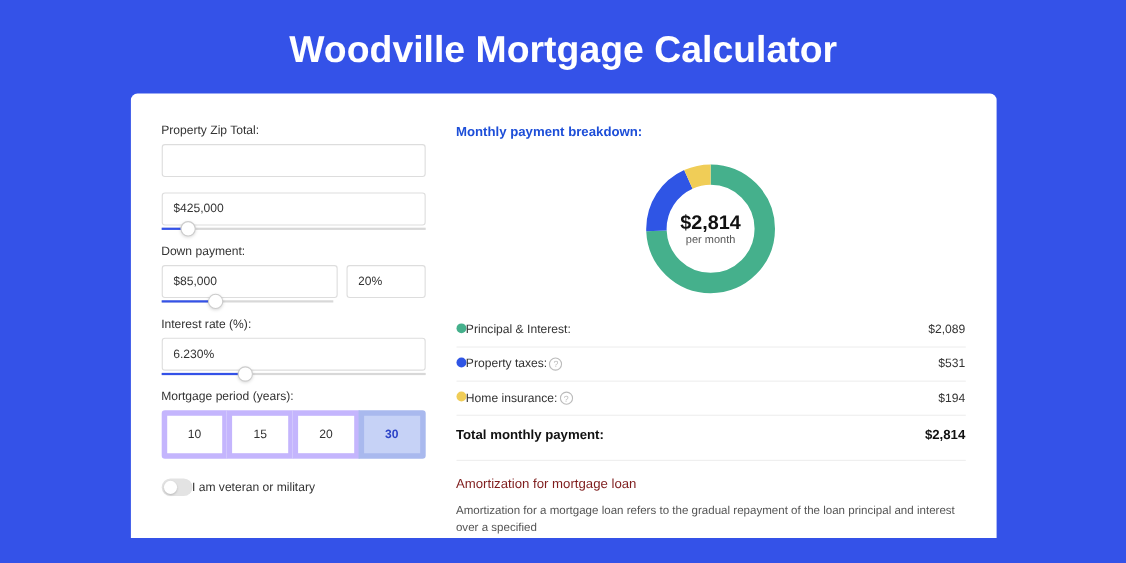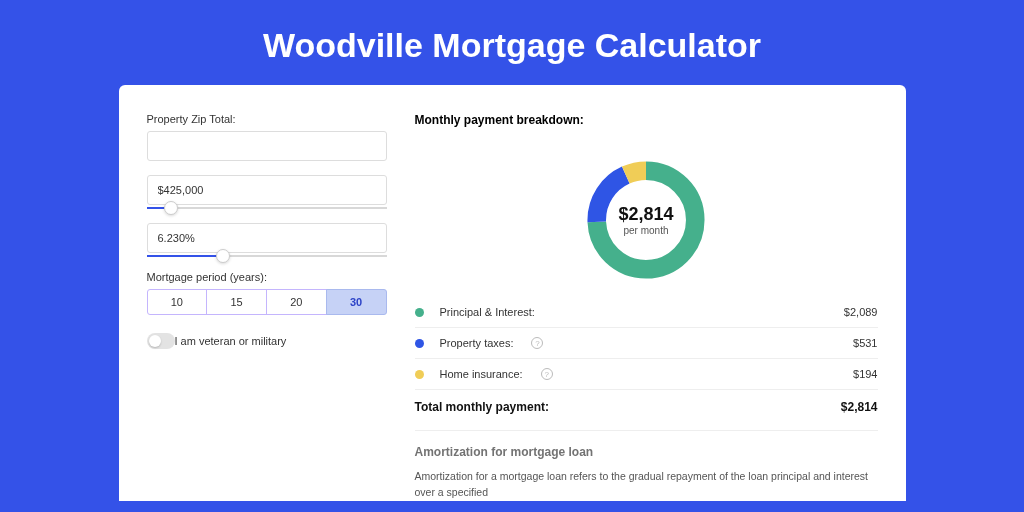--- a/index.html
+++ b/index.html
@@ -66,24 +66,24 @@
     border: 1px solid #ccc;
     top: -6px;
     box-shadow: 0 1px 3px rgba(0,0,0,0.15);
   }
   .row { display: flex; gap: 8px; }
   .row .text-input:first-child { flex: 1; }
   .row .text-input:last-child { width: 72px; }
   .period-btns { display: flex; gap: 0; }
   .period-btn {
     flex: 1;
-    height: 26px;
+    height: 44px;
     font-size: 11px;
     background: #fff;
-    border: 1px solid #c4b5fd;
+    border: 5px solid #c4b5fd;
     color: #333;
     cursor: pointer;
     margin-left: -1px;
   }
   .period-btn:first-child { margin-left: 0; border-radius: 3px 0 0 3px; }
   .period-btn:last-child { border-radius: 0 3px 3px 0; }
   .period-btn.active {
     background: #c6d2f6;
     color: #2c43c7;
     font-weight: 600;
@@ -111,22 +111,22 @@
     border-radius: 50%;
     position: absolute;
     top: 2px;
     left: 2px;
     box-shadow: 0 1px 2px rgba(0,0,0,0.2);
   }
   .toggle-label { font-size: 11px; color: #333; }
   .breakdown-title {
     font-size: 12px;
     font-weight: 700;
-    color: #000000;
-    margin-bottom: 22px;
+    color: #1d4ed8;
+    margin-bottom: 10px;
   }
   .donut-wrap {
     display: flex;
     justify-content: center;
     padding: 6px 0 12px;
   }
   .donut {
     position: relative;
     width: 130px;
     height: 130px;
@@ -145,21 +145,21 @@
   .legend-row {
     display: flex;
     align-items: center;
     justify-content: space-between;
     padding: 9px 0;
     border-bottom: 1px solid #eee;
     font-size: 11px;
     color: #333;
   }
   .legend-row:last-of-type { border-bottom: none; }
-  .legend-left { display: flex; align-items: center; gap: 16px; }
+  .legend-left { display: flex; align-items: flex-start; gap: 0; }
   .dot {
     width: 9px;
     height: 9px;
     border-radius: 50%;
     display: inline-block;
   }
   .info-icon {
     width: 12px;
     height: 12px;
     border: 1px solid #bbb;
@@ -180,22 +180,22 @@
     border-top: 1px solid #eee;
     color: #111;
   }
   .amort-section {
     border-top: 1px solid #eee;
     margin-top: 6px;
     padding-top: 14px;
   }
   .amort-title {
     font-size: 12px;
-    font-weight: 700;
-    color: #737373;
+    font-weight: 400;
+    color: #7f1d1d;
     margin-bottom: 10px;
   }
   .amort-text {
     font-size: 10.5px;
     color: #555;
     line-height: 1.5;
   }
 </style>
 </head>
 <body>
@@ -212,22 +212,34 @@
     </div>
 
     <div class="field-group">
       <input class="text-input" value="$425,000" style="">
       <div class="slider-track">
         <div class="slider-fill" style="width:10%"></div>
         <div class="slider-thumb" style="left:calc(10% - 7px)"></div>
       </div>
     </div>
 
-
-    <div class="field-group">
+    <div class="field-group">
+      <label class="field-label">Down payment:</label>
+      <div class="row">
+        <input class="text-input" value="$85,000" style="">
+        <input class="text-input" value="20%" style="">
+      </div>
+      <div class="slider-track" style="width:65%">
+        <div class="slider-fill" style="width:32%"></div>
+        <div class="slider-thumb" style="left:calc(32% - 7px)"></div>
+      </div>
+    </div>
+
+    <div class="field-group">
+      <label class="field-label">Interest rate (%):</label>
       <input class="text-input" value="6.230%" style="">
       <div class="slider-track">
         <div class="slider-fill" style="width:32%"></div>
         <div class="slider-thumb" style="left:calc(32% - 7px)"></div>
       </div>
     </div>
 
     <div class="field-group">
       <label class="field-label">Mortgage period (years):</label>
       <div class="period-btns" id="period-btns">

